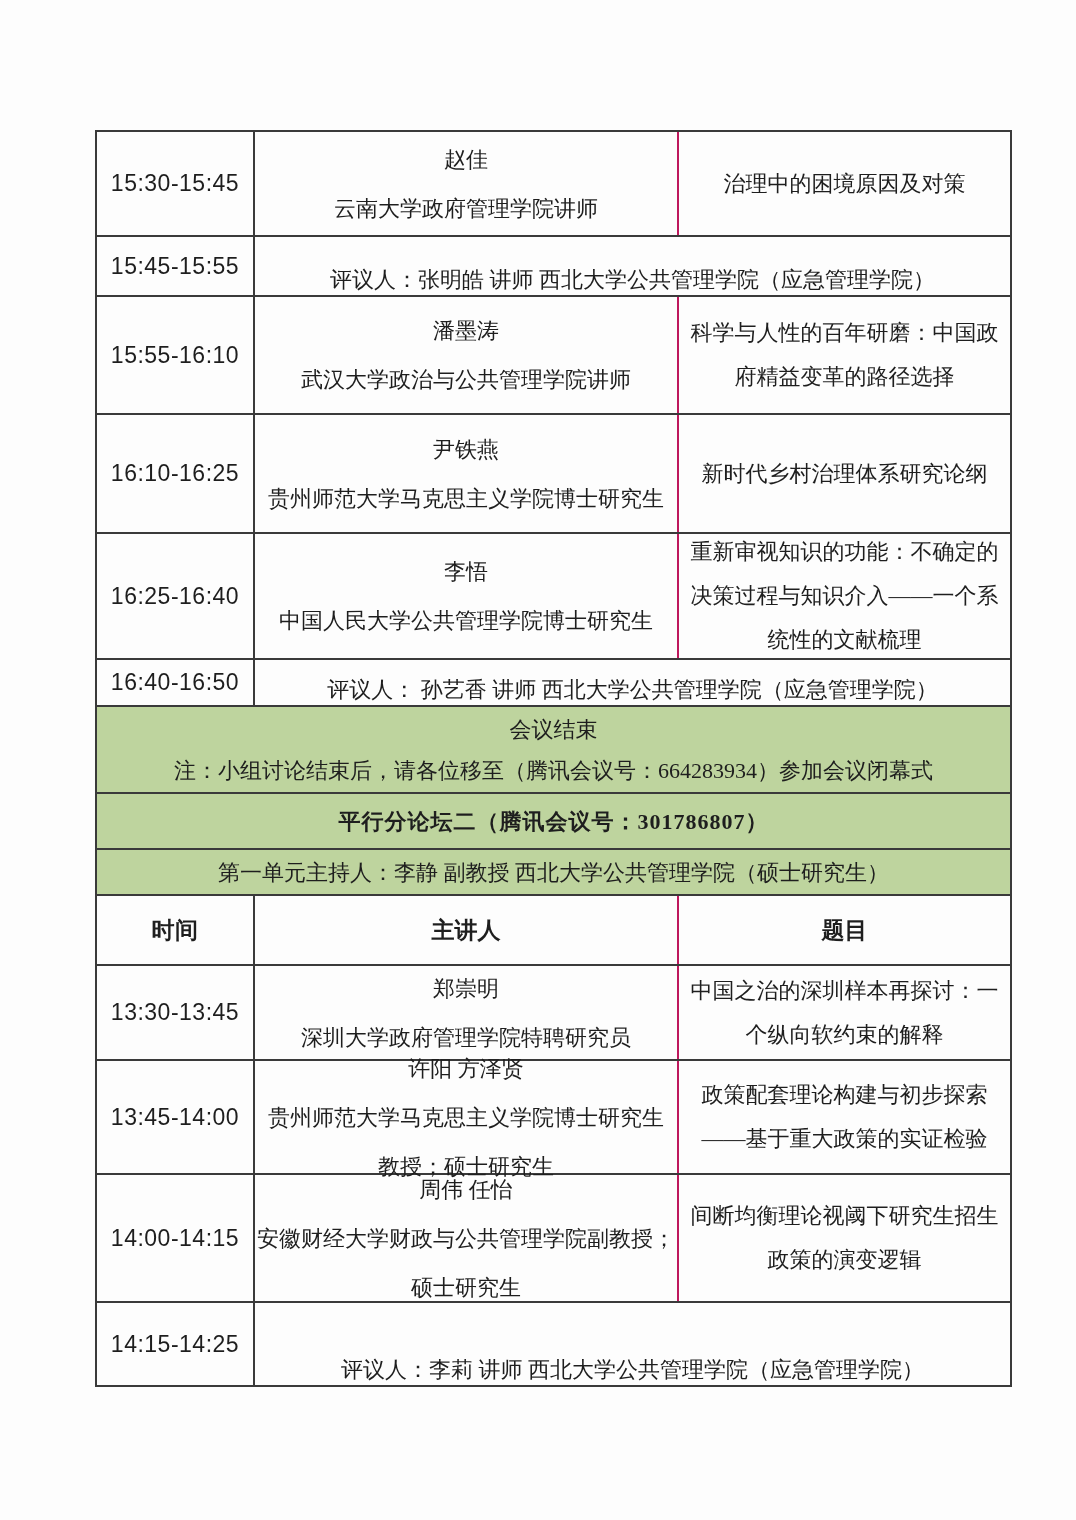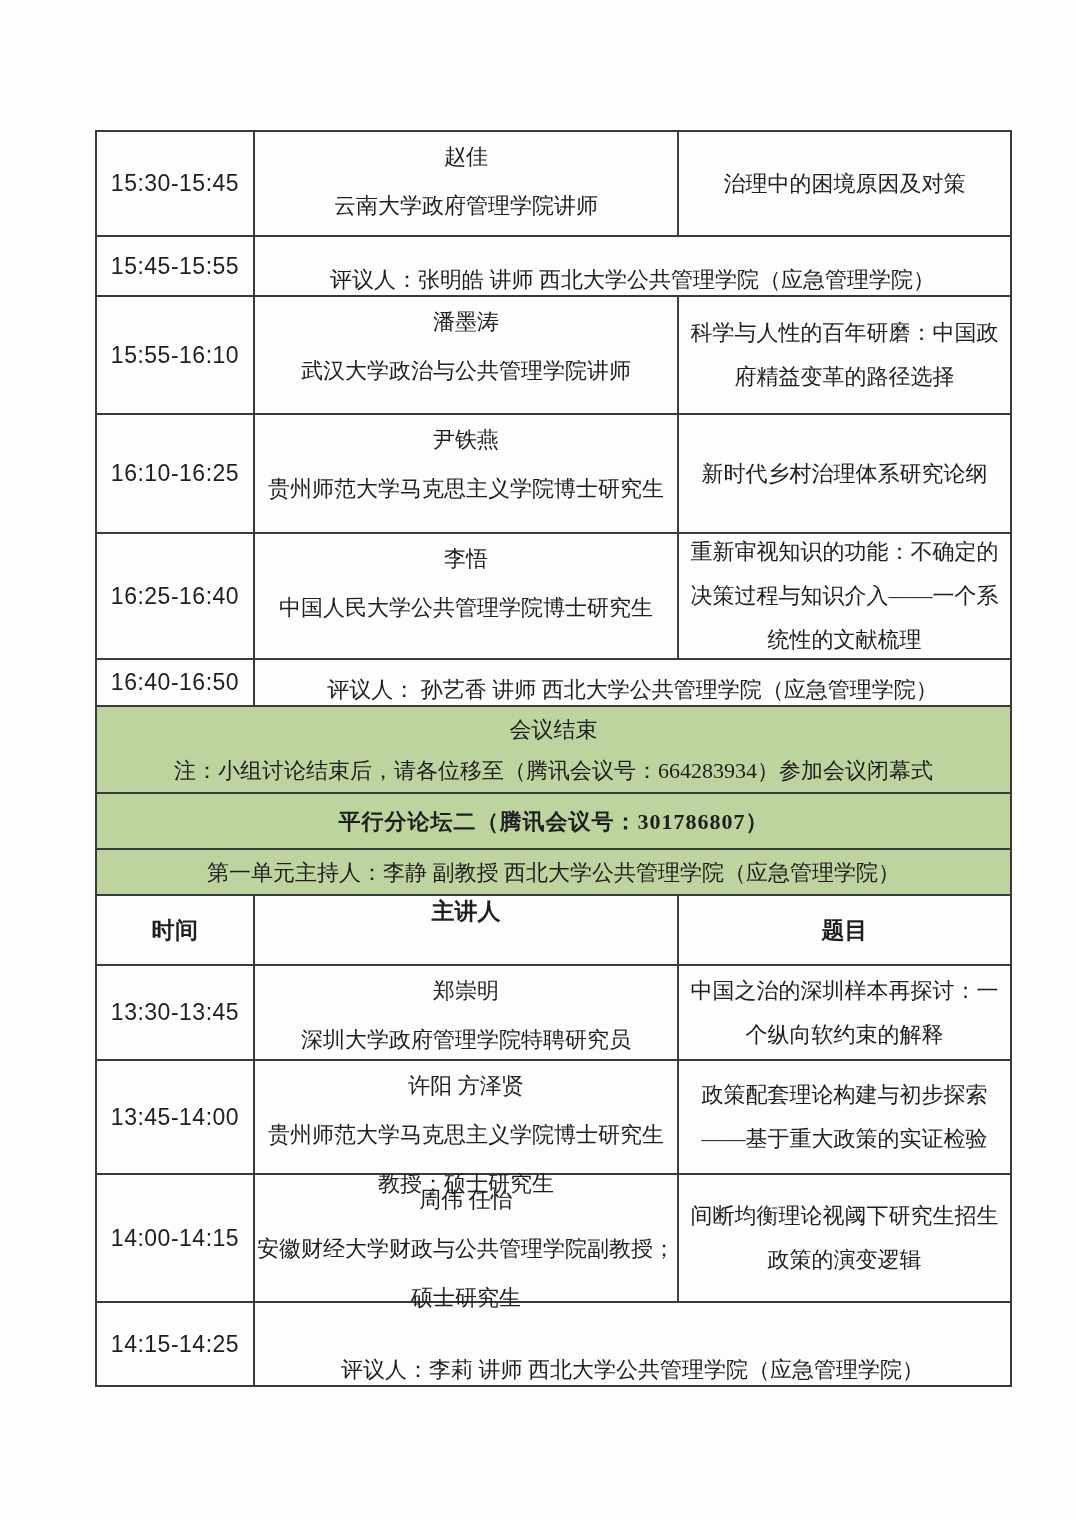--- a/index.html
+++ b/index.html
@@ -24,22 +24,22 @@
 
   .c-time {
     flex:0 0 158px; box-sizing:border-box;
     display:flex; align-items:center; justify-content:center;
     border-right:2px solid #3a3a3a;
     font-family:"Liberation Sans","DejaVu Sans",sans-serif;
     font-size:23px; letter-spacing:0.5px;
   }
   .c-speaker {
     flex:0 0 424px; box-sizing:border-box;
-    display:flex; flex-direction:column; align-items:center; 
-    border-right:2px solid #404040;
+    display:flex; flex-direction:column; align-items:center; justify-content:center;
+    border-right:2px solid #be185d;
     font-size:22px; text-align:center;
   }
   .c-title {
     flex:1 1 auto; box-sizing:border-box;
     display:flex; flex-direction:column; align-items:center; justify-content:center;
     font-size:22px; text-align:center;
   }
   .c-merged {
     flex:1 1 auto; box-sizing:border-box;
     display:flex; align-items:flex-end; justify-content:center;
@@ -153,21 +153,21 @@
     <div class="row band h87">
       <span class="line">会议结束</span>
       <span class="line">注：小组讨论结束后，请各位移至（腾讯会议号：664283934）参加会议闭幕式</span>
     </div>
 
     <div class="row band h56">
       <span class="line band-title">平行分论坛二（腾讯会议号：301786807）</span>
     </div>
 
     <div class="row band h46">
-      <span class="line band-moderator">第一单元主持人：李静 副教授 西北大学公共管理学院（应急管理学院）</span>
+      <span class="line band-moderator">第一单元主持人：李静 副教授 西北大学公共管理学院（硕士研究生）</span>
     </div>
 
     <div class="row head h70">
       <div class="c-time">
           <span>时间</span>
         </div>
       <div class="c-speaker">
           <span>主讲人</span>
         </div>
       <div class="c-title">

